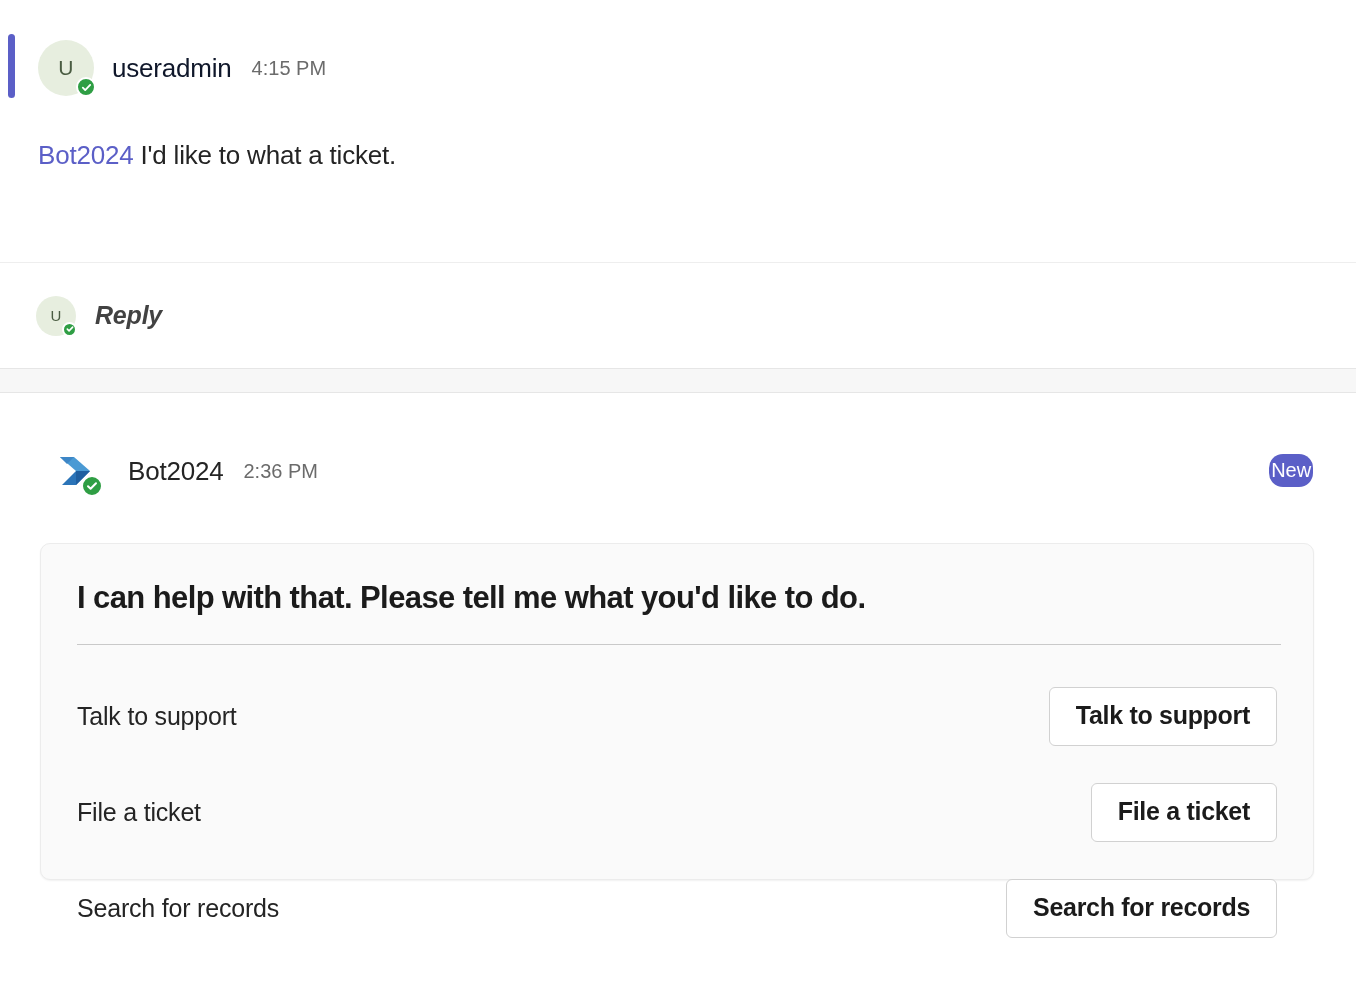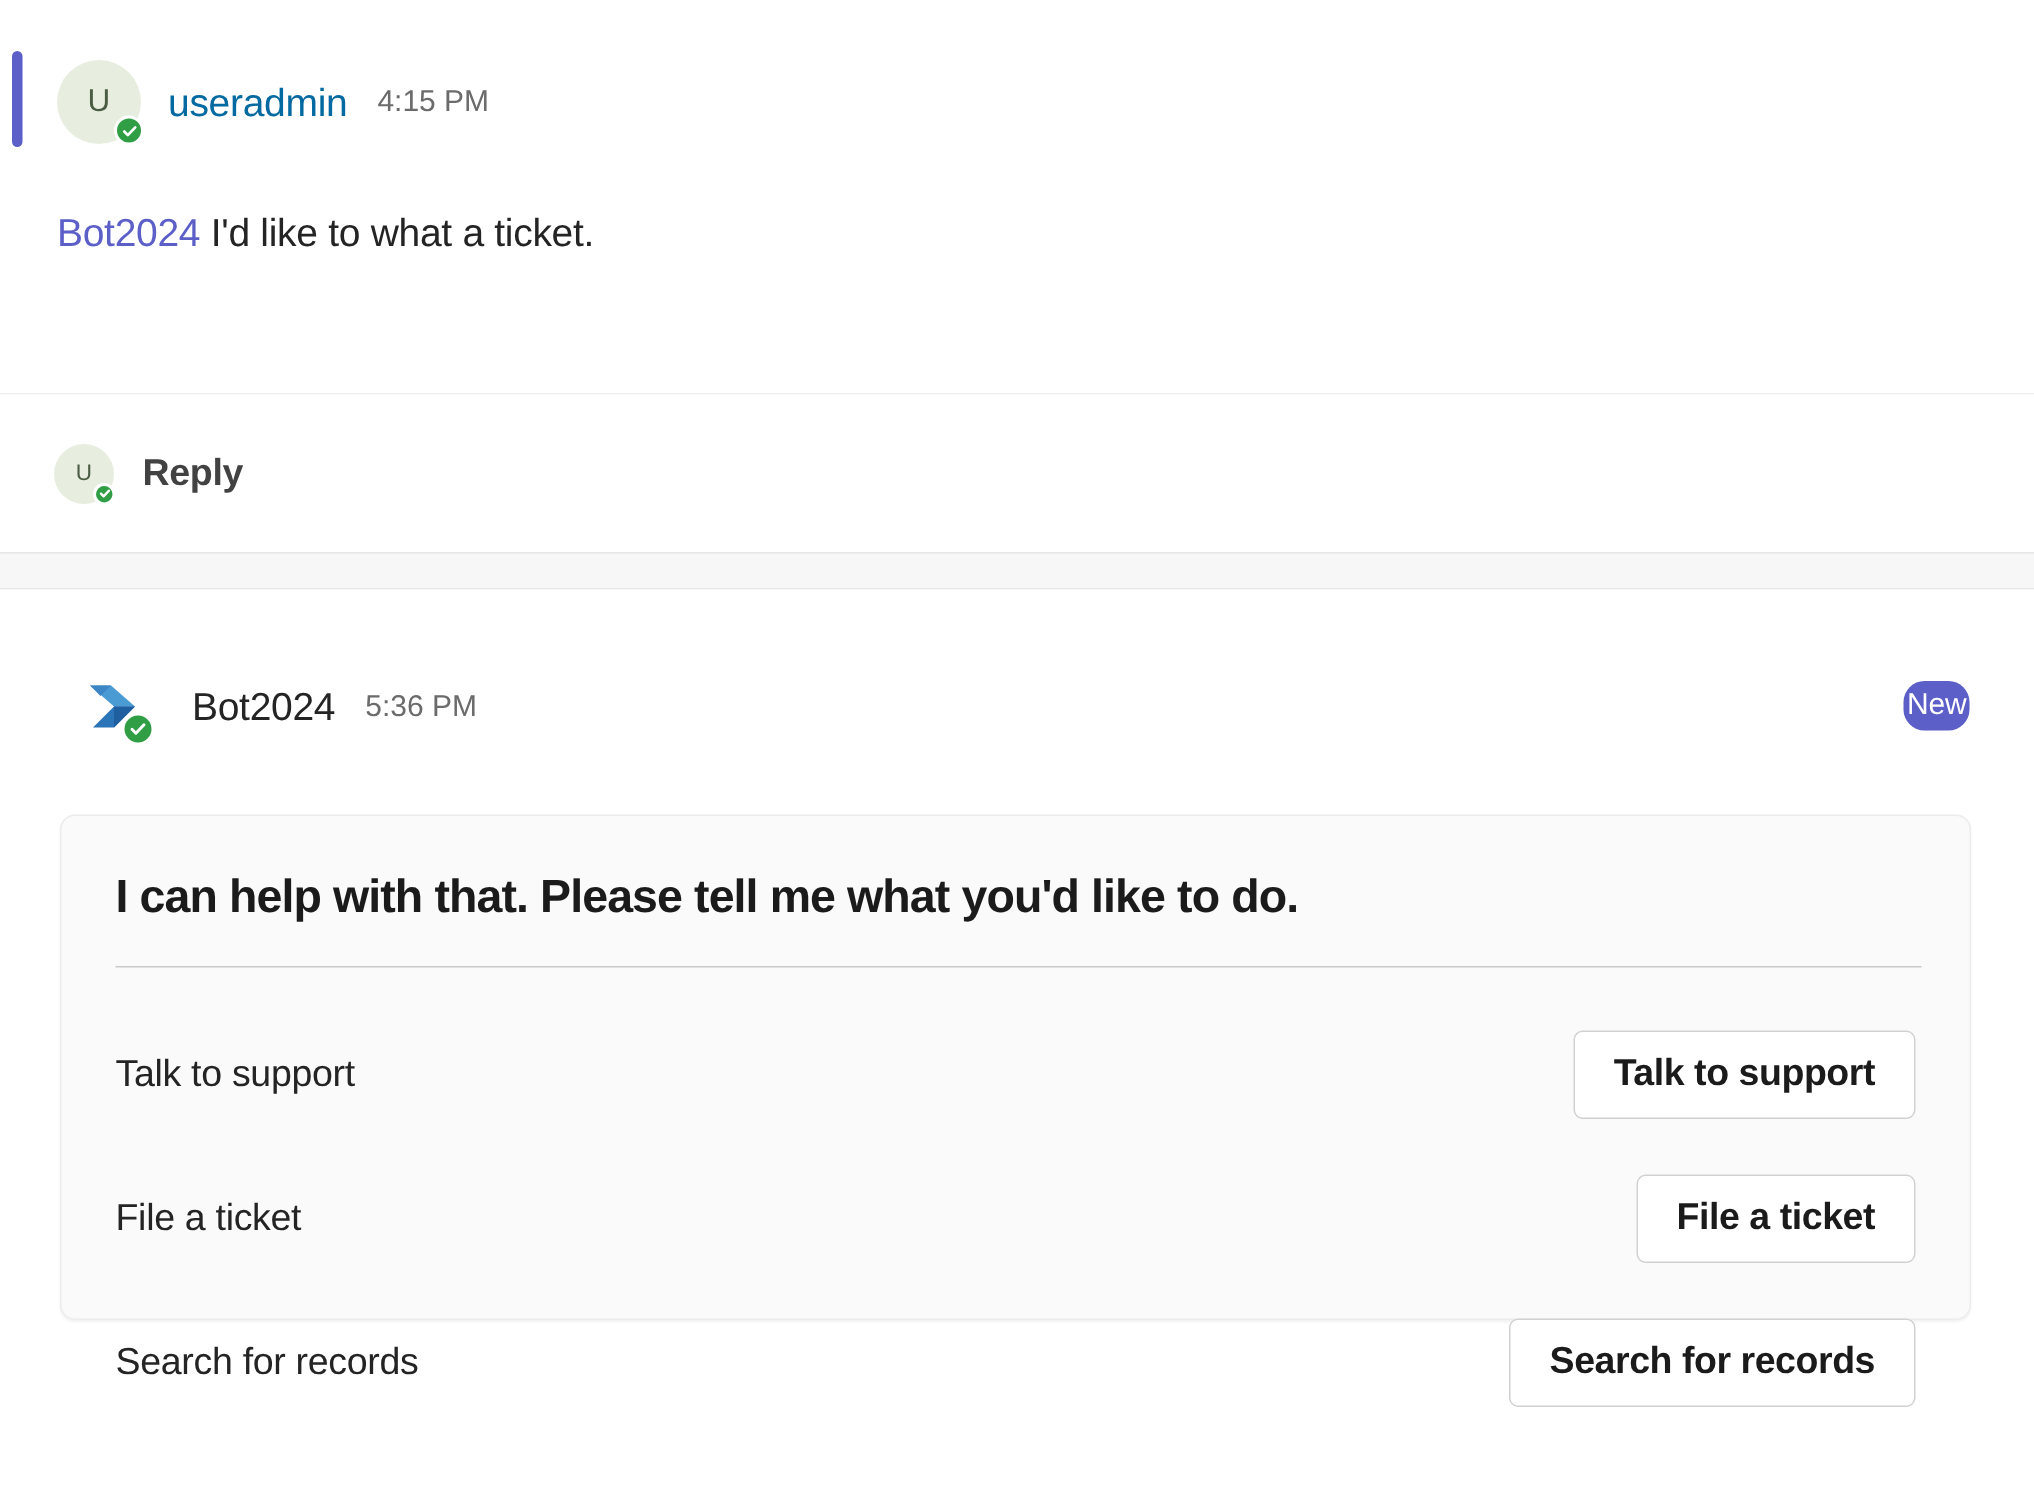--- a/index.html
+++ b/index.html
@@ -64,21 +64,21 @@
     background: #2f9e44;
     border: 2.5px solid #ffffff;
     display: flex;
     align-items: center;
     justify-content: center;
   }
   .presence svg { display:block; }
   .author {
     margin-left: 18px;
     font-size: 26px;
-    color: #0369a1;
+    color: #0f172a;
     font-weight: 400;
     letter-spacing: -.2px;
   }
   .timestamp {
     margin-left: 20px;
     font-size: 20px;
     color: #6b6b6b;
     font-weight: 400;
   }
   .msg-body {
@@ -118,20 +118,21 @@
     width: 15px; height: 15px;
     border-width: 2px;
     right: -1px; bottom: -1px;
   }
   .reply-label {
     margin-left: 19px;
     font-size: 25px;
     font-weight: 700;
     color: #424242;
     letter-spacing: -.2px;
+    font-style: italic;
   }
 
   
   .gap-band {
     position: absolute;
     left: 0; top: 368px;
     width: 1356px;
     height: 25px;
     background: #f7f7f7;
     border-top: 1px solid #e6e6e6;
@@ -298,21 +299,21 @@
           <polygon points="38,24 24,24 24,38" fill="#1f5fa0"></polygon>
           <polygon points="8,10 22,10 15,17" fill="#3d86c6"></polygon>
         </svg>
         <div class="presence">
           <svg width="12" height="12" viewBox="0 0 12 12" aria-hidden="true">
             <path d="M2 6.2 L4.6 8.8 L10 3.2" fill="none" stroke="#ffffff" stroke-width="2" stroke-linecap="round" stroke-linejoin="round"></path>
           </svg>
         </div>
       </div>
       <div class="bot-author">Bot2024</div>
-      <div class="bot-time">5:36 PM</div>
+      <div class="bot-time">2:36 PM</div>
     </div>
 
     <div class="new-badge">New</div>
 
     <div class="card">
       <div class="card-title">I can help with that. Please tell me what you'd like to do.</div>
       <div class="card-rule"></div>
 
       <div class="card-rows">
 

